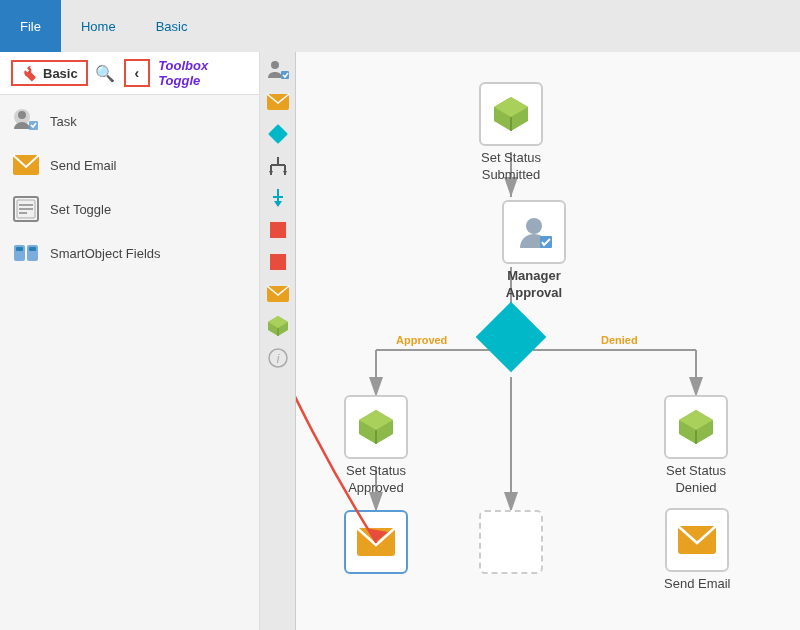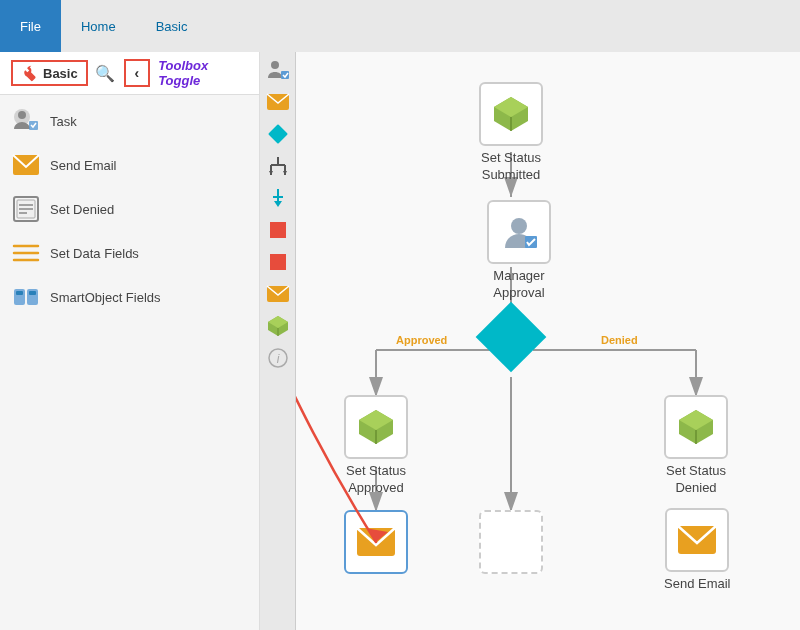--- a/index.html
+++ b/index.html
@@ -262,33 +262,23 @@
       <div class="toolbox-item">
         <div class="tool-icon">
           <svg width="28" height="28" viewBox="0 0 28 28">
             <rect x="2" y="2" width="24" height="24" rx="2" fill="none" stroke="#888" stroke-width="2"></rect>
             <rect x="5" y="5" width="18" height="18" rx="1" fill="#f0f0f0" stroke="#aaa" stroke-width="1"></rect>
             <line x1="7" y1="10" x2="21" y2="10" stroke="#888" stroke-width="1.5"></line>
             <line x1="7" y1="14" x2="21" y2="14" stroke="#888" stroke-width="1.5"></line>
             <line x1="7" y1="18" x2="15" y2="18" stroke="#888" stroke-width="1.5"></line>
           </svg>
         </div>
-        <span>Set Denied</span>
-      </div>
-
-      <div class="toolbox-item">
-        <div class="tool-icon">
-          <svg width="28" height="22" viewBox="0 0 28 22">
-            <line x1="2" y1="4" x2="26" y2="4" stroke="#e8a020" stroke-width="2.5" stroke-linecap="round"></line>
-            <line x1="2" y1="11" x2="26" y2="11" stroke="#e8a020" stroke-width="2.5" stroke-linecap="round"></line>
-            <line x1="2" y1="18" x2="26" y2="18" stroke="#e8a020" stroke-width="2.5" stroke-linecap="round"></line>
-          </svg>
-        </div>
-        <span>Set Data Fields</span>
-      </div>
+        <span>Set Toggle</span>
+      </div>
+
 
 
 
 
       <div class="toolbox-item">
         <div class="tool-icon">
           <svg width="28" height="28" viewBox="0 0 28 28">
             <rect x="2" y="6" width="11" height="16" rx="2" fill="#5b9bd5" opacity="0.8"></rect>
             <rect x="15" y="6" width="11" height="16" rx="2" fill="#5b9bd5" opacity="0.8"></rect>
             <rect x="4" y="8" width="7" height="4" rx="1" fill="#2980b9"></rect>
@@ -409,21 +399,21 @@
       <div class="node-box">
         <svg width="40" height="40" viewBox="0 0 40 40">
           <polygon points="20,3 37,13 37,27 20,37 3,27 3,13" fill="#8db84a"></polygon>
           <polygon points="20,3 37,13 20,23 3,13" fill="#a8d05a"></polygon>
           <line x1="20" y1="23" x2="20" y2="37" stroke="#6a9030" stroke-width="1.5"></line>
         </svg>
       </div>
       <div class="node-label">Set Status<br>Submitted</div>
     </div>
 
-    <div class="wf-node" style="left:183px; top:148px;">
+    <div class="wf-node" style="left:198px; top:148px;font-weight:bold;">
       <div class="node-box">
         <svg width="40" height="40" viewBox="0 0 40 40">
           <circle cx="20" cy="14" r="8" fill="#9ab"></circle>
           <path d="M6 36 C6 26 14 22 20 22 C26 22 34 26 34 36" fill="#9ab"></path>
           <rect x="26" y="24" width="12" height="12" rx="1" fill="#5b9bd5"></rect>
           <polyline points="28,30 30,33 36,27" fill="none" stroke="white" stroke-width="2"></polyline>
         </svg>
       </div>
       <div class="node-label">Manager Approval</div>
     </div>

